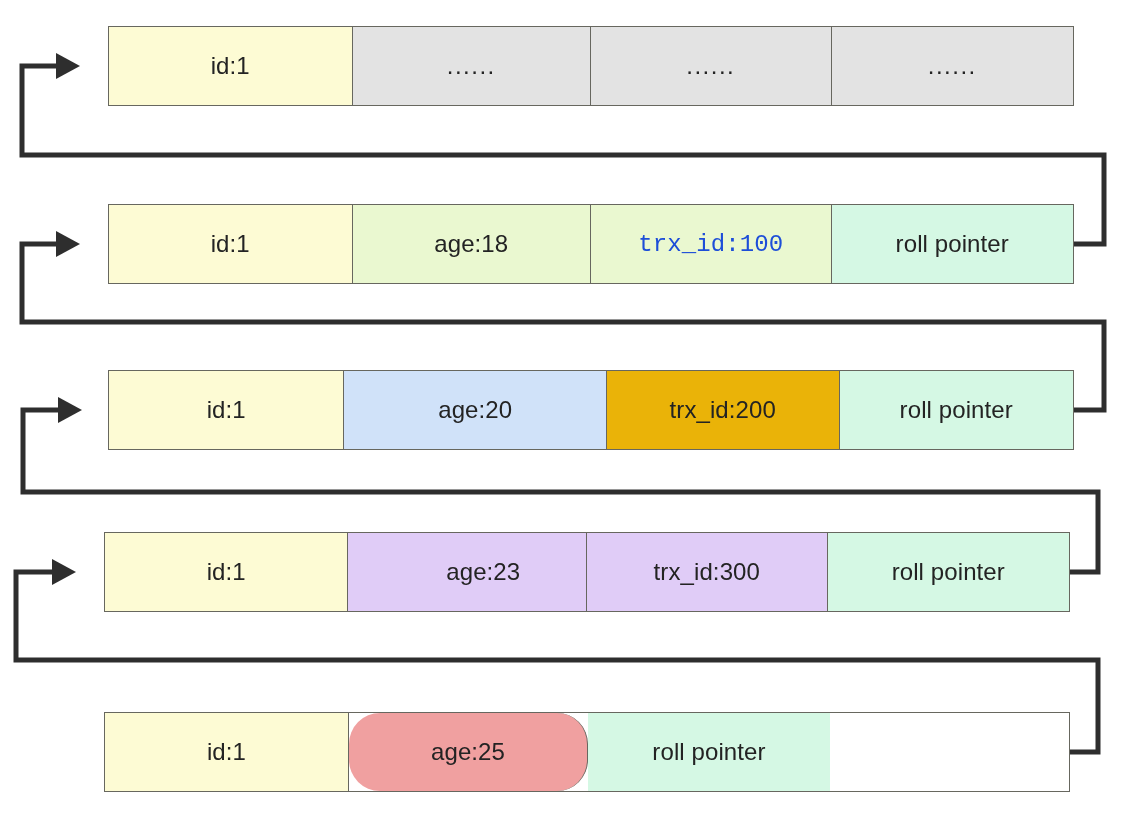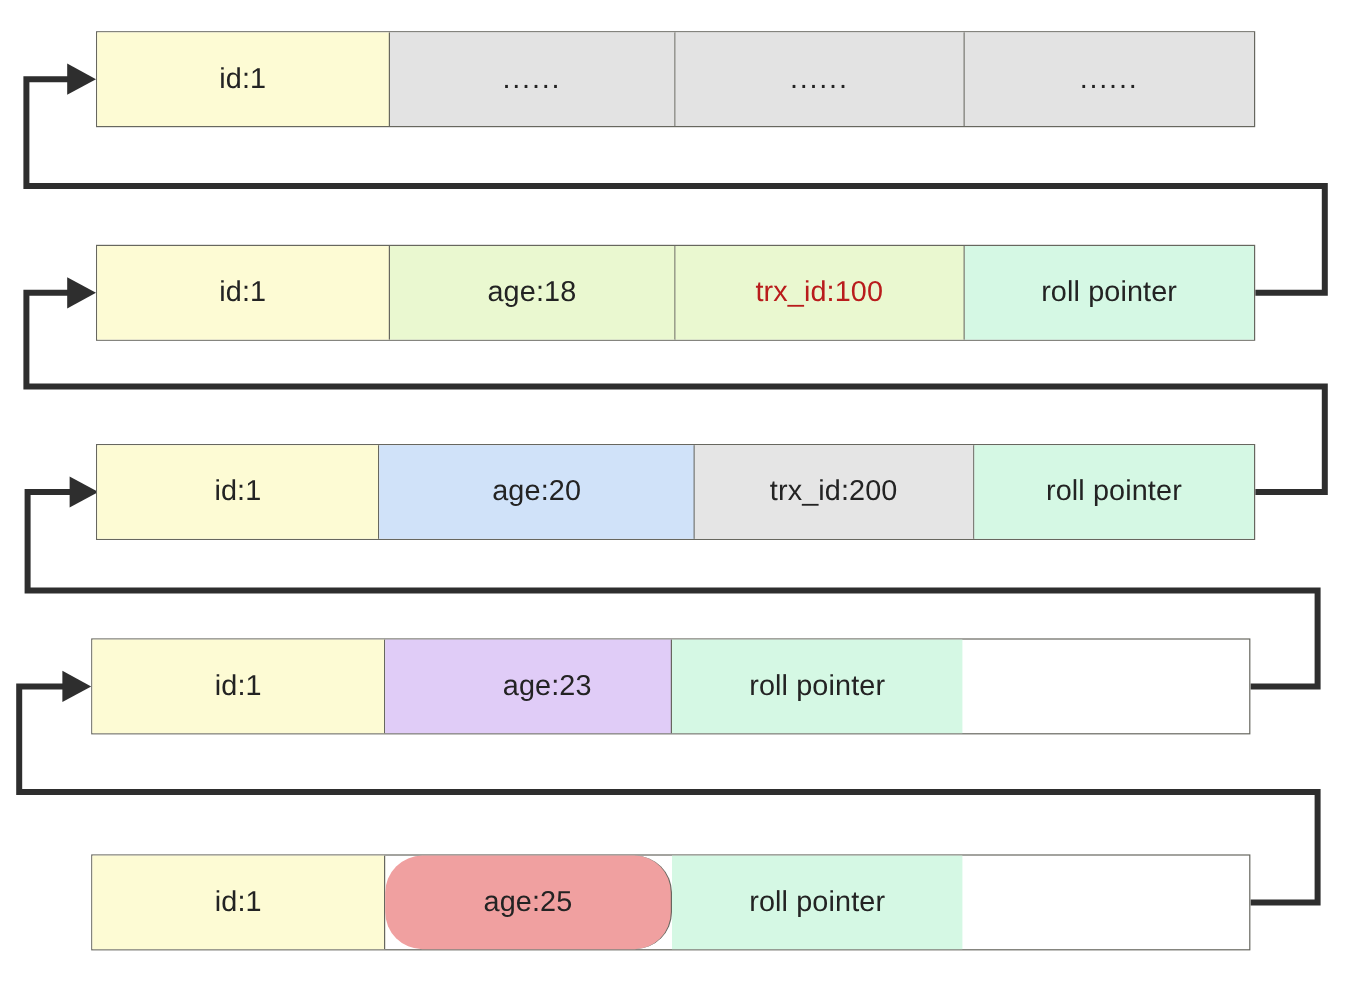--- a/index.html
+++ b/index.html
@@ -27,20 +27,21 @@
     pointer-events: none;
   }
   .record-row {
     position: absolute;
     display: flex;
     height: 80px;
     box-sizing: border-box;
     border: 1.6px solid #67675f;
     background: #ffffff;
     z-index: 2;
+    margin-left: 28px;
   }
   .cell {
     box-sizing: border-box;
     display: flex;
     align-items: center;
     justify-content: center;
     font-size: 24px;
     color: #232323;
     letter-spacing: 0.1px;
     border-right: 1.6px solid #67675f;
@@ -81,32 +82,33 @@
   <div id="rows-layer">
       <div class="record-row" style="left: 80px; top: 26px; width: 966px; border-color: rgb(103, 103, 95);">
         <div class="cell" style="width: 244px; background: rgb(253, 251, 212); border-right-color: rgb(103, 103, 95); color: rgb(35, 35, 35);">id:1</div>
         <div class="cell dots" style="width: 239px; background: rgb(227, 227, 227); border-right-color: rgb(103, 103, 95); color: rgb(35, 35, 35);">......</div>
         <div class="cell dots" style="width: 241px; background: rgb(227, 227, 227); border-right-color: rgb(103, 103, 95); color: rgb(35, 35, 35);">......</div>
         <div class="cell dots" style="width: 242px; background: rgb(227, 227, 227); border-right-color: rgb(103, 103, 95); color: rgb(35, 35, 35);">......</div>
       </div>
       <div class="record-row" style="left: 80px; top: 204px; width: 966px; border-color: rgb(103, 103, 95);">
         <div class="cell" style="width: 244px; background: rgb(253, 251, 212); border-right-color: rgb(103, 103, 95); color: rgb(35, 35, 35);">id:1</div>
         <div class="cell" style="width: 239px; background: rgb(234, 248, 208); border-right-color: rgb(103, 103, 95); color: rgb(35, 35, 35);">age:18</div>
-        <div class="cell" style="width: 241px; background: rgb(234, 248, 208); border-right-color: rgb(103, 103, 95); color: #b91c1c;">trx_id:100</div>
+        <div class="cell" style="width: 241px; background: rgb(234, 248, 208); border-right-color: rgb(103, 103, 95); color: #1d4ed8; font-family: Liberation Mono, monospace;">trx_id:100</div>
         <div class="cell" style="width: 242px; background: rgb(213, 248, 228); border-right-color: rgb(103, 103, 95); color: rgb(35, 35, 35);">roll pointer</div>
       </div>
       <div class="record-row" style="left: 80px; top: 370px; width: 966px; border-color: rgb(103, 103, 95);">
         <div class="cell" style="width: 244px; background: rgb(253, 251, 212); border-right-color: rgb(103, 103, 95); color: rgb(35, 35, 35);">id:1</div>
         <div class="cell" style="width: 272px; background: rgb(208, 226, 249); border-right-color: rgb(103, 103, 95); color: rgb(35, 35, 35);">age:20</div>
-        <div class="cell" style="width: 241px; background: #e5e5e5; border-right-color: rgb(103, 103, 95); color: rgb(35, 35, 35);">trx_id:200</div>
+        <div class="cell" style="width: 241px; background: #eab308; border-right-color: rgb(103, 103, 95); color: rgb(35, 35, 35);">trx_id:200</div>
         <div class="cell" style="width: 242px; background: rgb(213, 248, 228); border-right-color: rgb(103, 103, 95); color: rgb(35, 35, 35);">roll pointer</div>
       </div>
       <div class="record-row" style="left: 76px; top: 532px; width: 966px; border-color: rgb(103, 103, 95);">
         <div class="cell" style="width: 244px; background: rgb(253, 251, 212); border-right-color: rgb(103, 103, 95); color: rgb(35, 35, 35);">id:1</div>
         <div class="cell" style="width: 239px; background: rgb(224, 204, 247); border-right-color: rgb(103, 103, 95); color: rgb(35, 35, 35); padding-left: 32px;">age:23</div>
+        <div class="cell" style="width: 241px; background: rgb(224, 204, 247); border-right-color: rgb(103, 103, 95); color: rgb(35, 35, 35);">trx_id:300</div>
         <div class="cell" style="width: 242px; background: rgb(213, 248, 228); border-right-color: rgb(103, 103, 95); color: rgb(35, 35, 35);">roll pointer</div>
       </div>
       <div class="record-row" style="left: 76px; top: 712px; width: 966px; border-color: rgb(103, 103, 95);">
         <div class="cell" style="width: 244px; background: rgb(253, 251, 212); border-right-color: rgb(103, 103, 95); color: rgb(35, 35, 35);">id:1</div>
         <div class="cell" style="width: 239px; background: rgb(240, 160, 160); border-right-color: rgb(103, 103, 95); color: rgb(35, 35, 35); border-radius: 31px;">age:25</div>
         <div class="cell" style="width: 242px; background: rgb(213, 248, 228); border-right-color: rgb(103, 103, 95); color: rgb(35, 35, 35);">roll pointer</div>
       </div>
     </div>
 
 </div>

